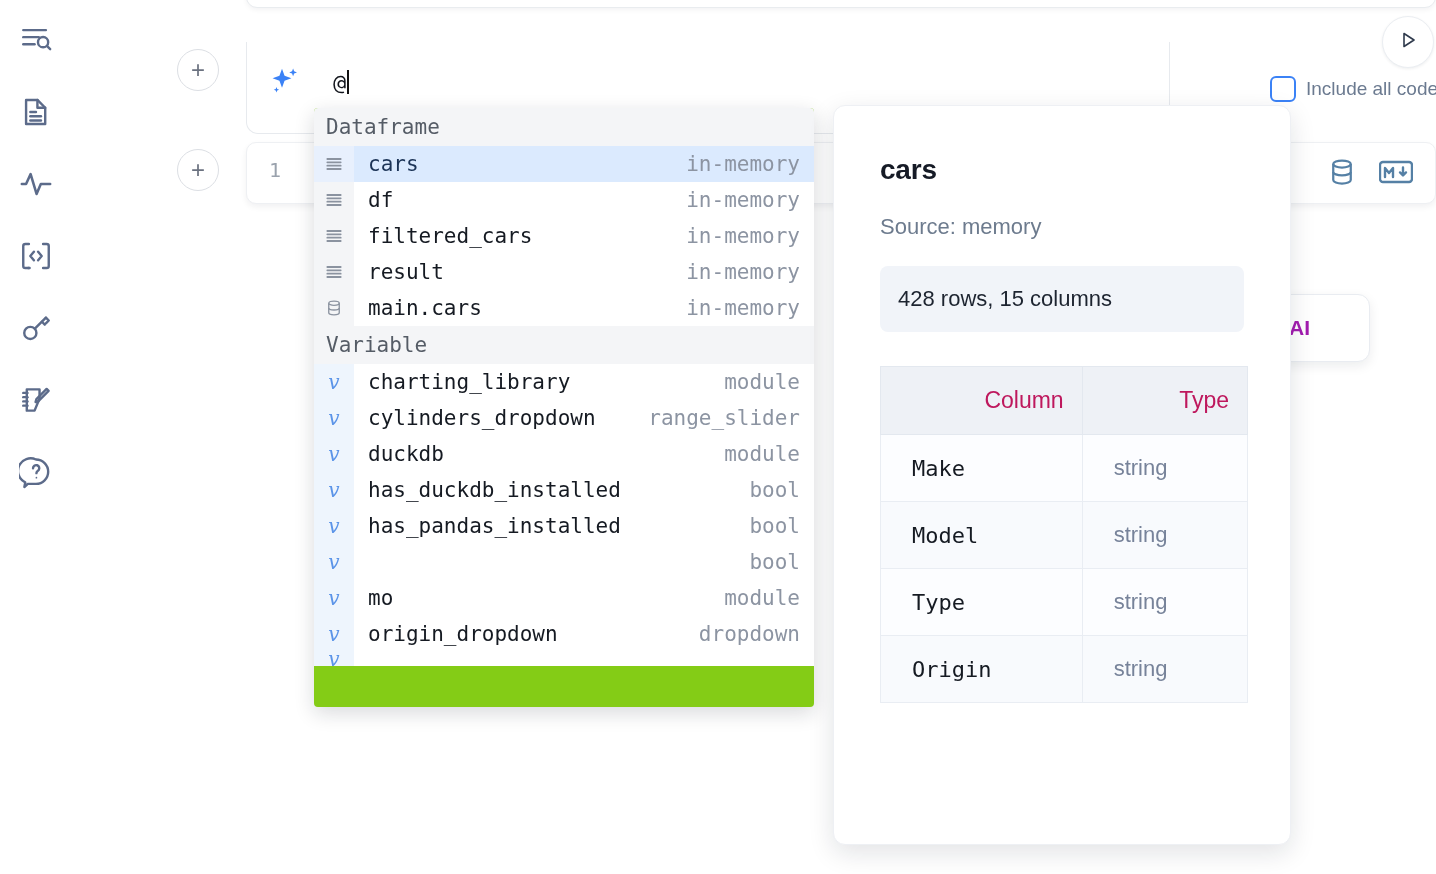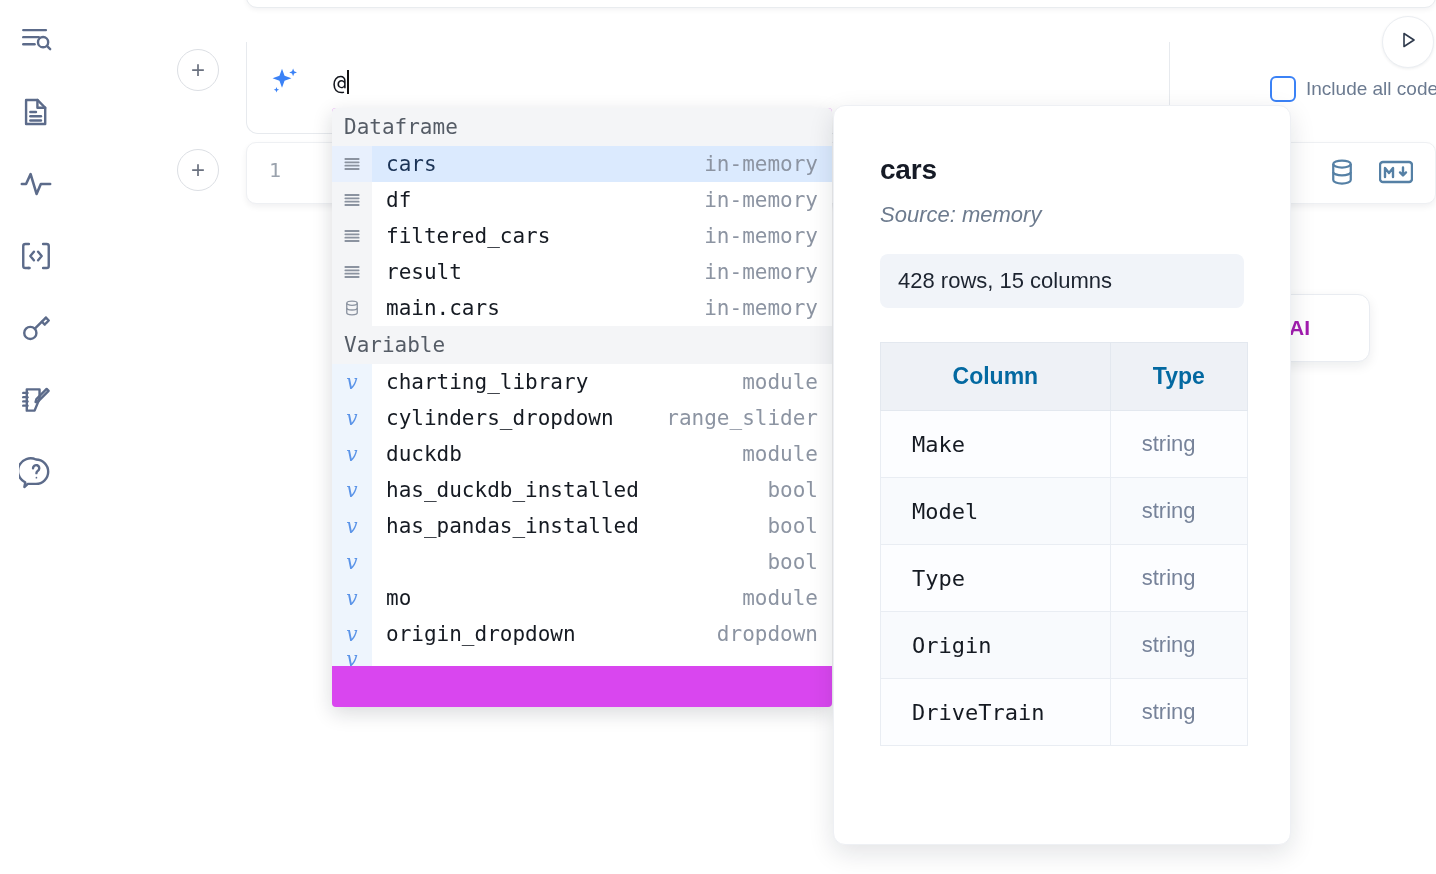--- a/index.html
+++ b/index.html
@@ -106,22 +106,22 @@
   .ai-chip {
     position: absolute; left: 1278px; top: 294px; width: 92px; height: 68px;
     background: #ffffff; border: 1px solid #e9ecf1; border-radius: 12px;
     box-shadow: 0 4px 12px rgba(16,24,40,0.08);
     display: flex; align-items: center; padding-left: 10px; overflow: hidden;
   }
   .ai-chip-label { font-size: 21px; font-weight: 600; color: #a21caf; white-space: nowrap; }
 
   
   .ac {
-    position: absolute; left: 332px; top: 108px; width: 500px; height: 599px;
-    background: #d946ef; border-radius: 4px;
+    position: absolute; left: 314px; top: 108px; width: 500px; height: 599px;
+    background: #84cc16; border-radius: 4px;
     box-shadow: 0 6px 20px rgba(16,24,40,0.16);
     overflow: hidden; z-index: 40;
   }
   .ac-group {
     height: 38px; background: #f4f5f7; color: #555c66;
     font-family: "DejaVu Sans Mono", "Liberation Mono", monospace;
     font-size: 21px; display: flex; align-items: center; padding-left: 12px;
   }
   .ac-item {
     height: 36px; display: flex; align-items: center; background: #ffffff;
@@ -148,28 +148,28 @@
   .ac-partial { height: 14px; overflow: hidden; }
 
   
   .detail {
     position: absolute; left: 833px; top: 105px; width: 458px; height: 740px;
     background: #ffffff; border: 1px solid #eef0f4; border-radius: 12px;
     box-shadow: 0 8px 26px rgba(16,24,40,0.12);
     overflow: hidden; z-index: 50; padding: 48px 46px 0 46px;
   }
   .detail-title { font-size: 28px; font-weight: 700; color: #161b26; letter-spacing: -0.2px; }
-  .detail-source { margin-top: 16px; font-size: 22px; color: #6d7b8e; font-style: italic; }
+  .detail-source { margin-top: 28px; font-size: 22px; color: #6d7b8e; }
   .detail-stats {
     margin-top: 26px; background: #f1f4f9; border-radius: 8px;
-    padding: 14px 18px; font-size: 22px; color: #1d2430;
+    padding: 20px 18px; font-size: 22px; color: #1d2430;
   }
   .detail-table { margin-top: 34px; width: 368px; border-collapse: collapse; }
   .detail-table th {
-    text-align: center; background: #eef1f6; color: #0369a1; font-weight: 700;
+    text-align: right; background: #eef1f6; color: #be185d; font-weight: 400;
     font-size: 23px; padding: 20px 18px; border: 1px solid #e3e8ef;
   }
   .detail-table td {
     padding: 20px 31px; border: 1px solid #e9edf3; font-size: 22px;
   }
   .detail-table td.col-name {
     font-family: "DejaVu Sans Mono", "Liberation Mono", monospace;
     color: #151a22; background: #fcfdff;
   }
   .detail-table td.col-type { color: #77839a; background: #fcfdff; }
@@ -446,21 +446,17 @@
             <td class="col-type">string</td>
           </tr>
           <tr>
             <td class="col-name">Type</td>
             <td class="col-type">string</td>
           </tr>
           <tr>
             <td class="col-name">Origin</td>
             <td class="col-type">string</td>
           </tr>
-          <tr>
-            <td class="col-name">DriveTrain</td>
-            <td class="col-type">string</td>
-          </tr>
         </tbody>
     </table>
   </div>
 
 </div>
 
 </body></html>

